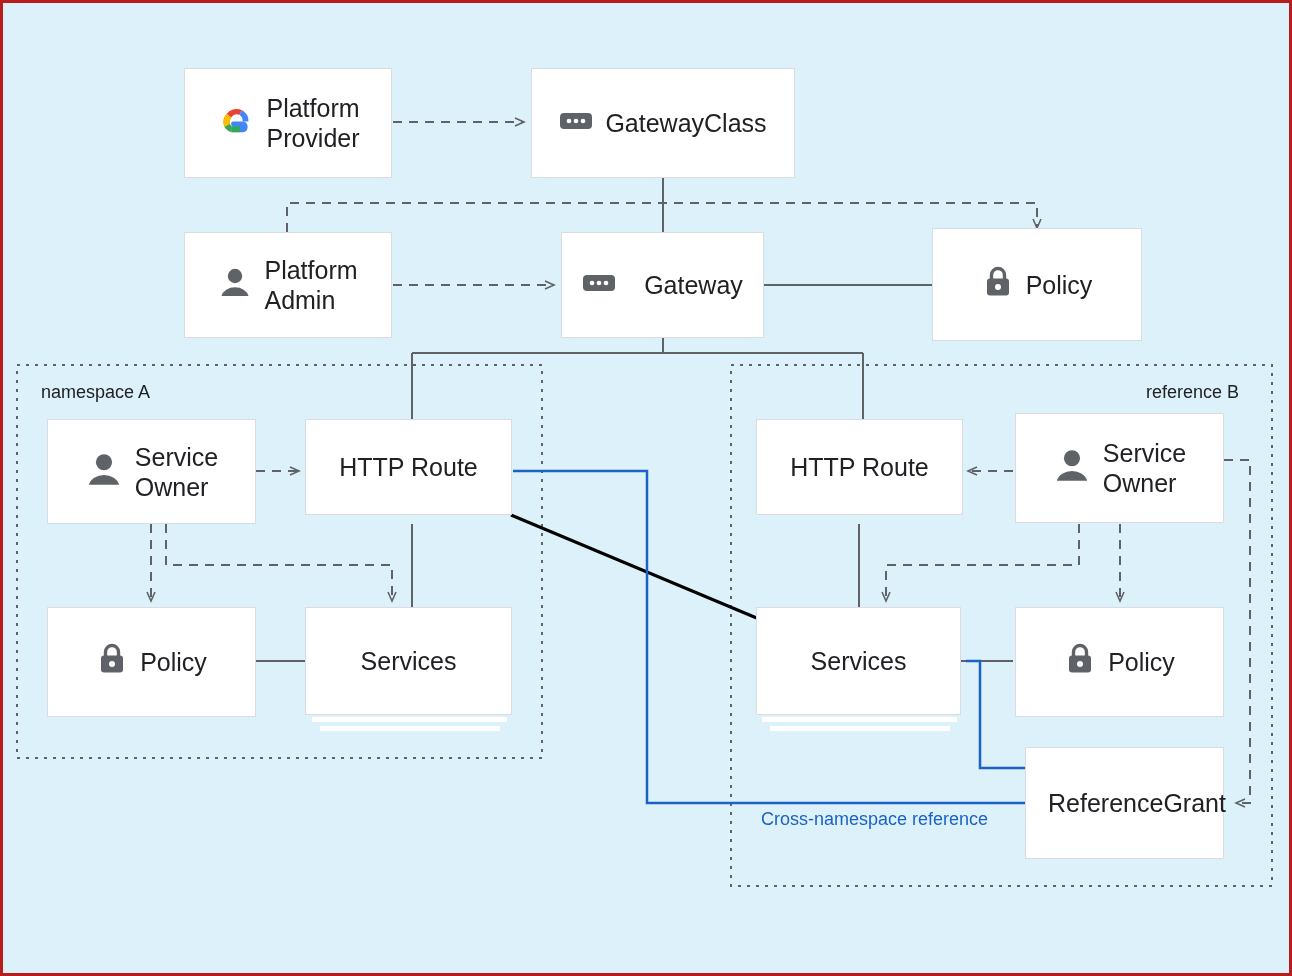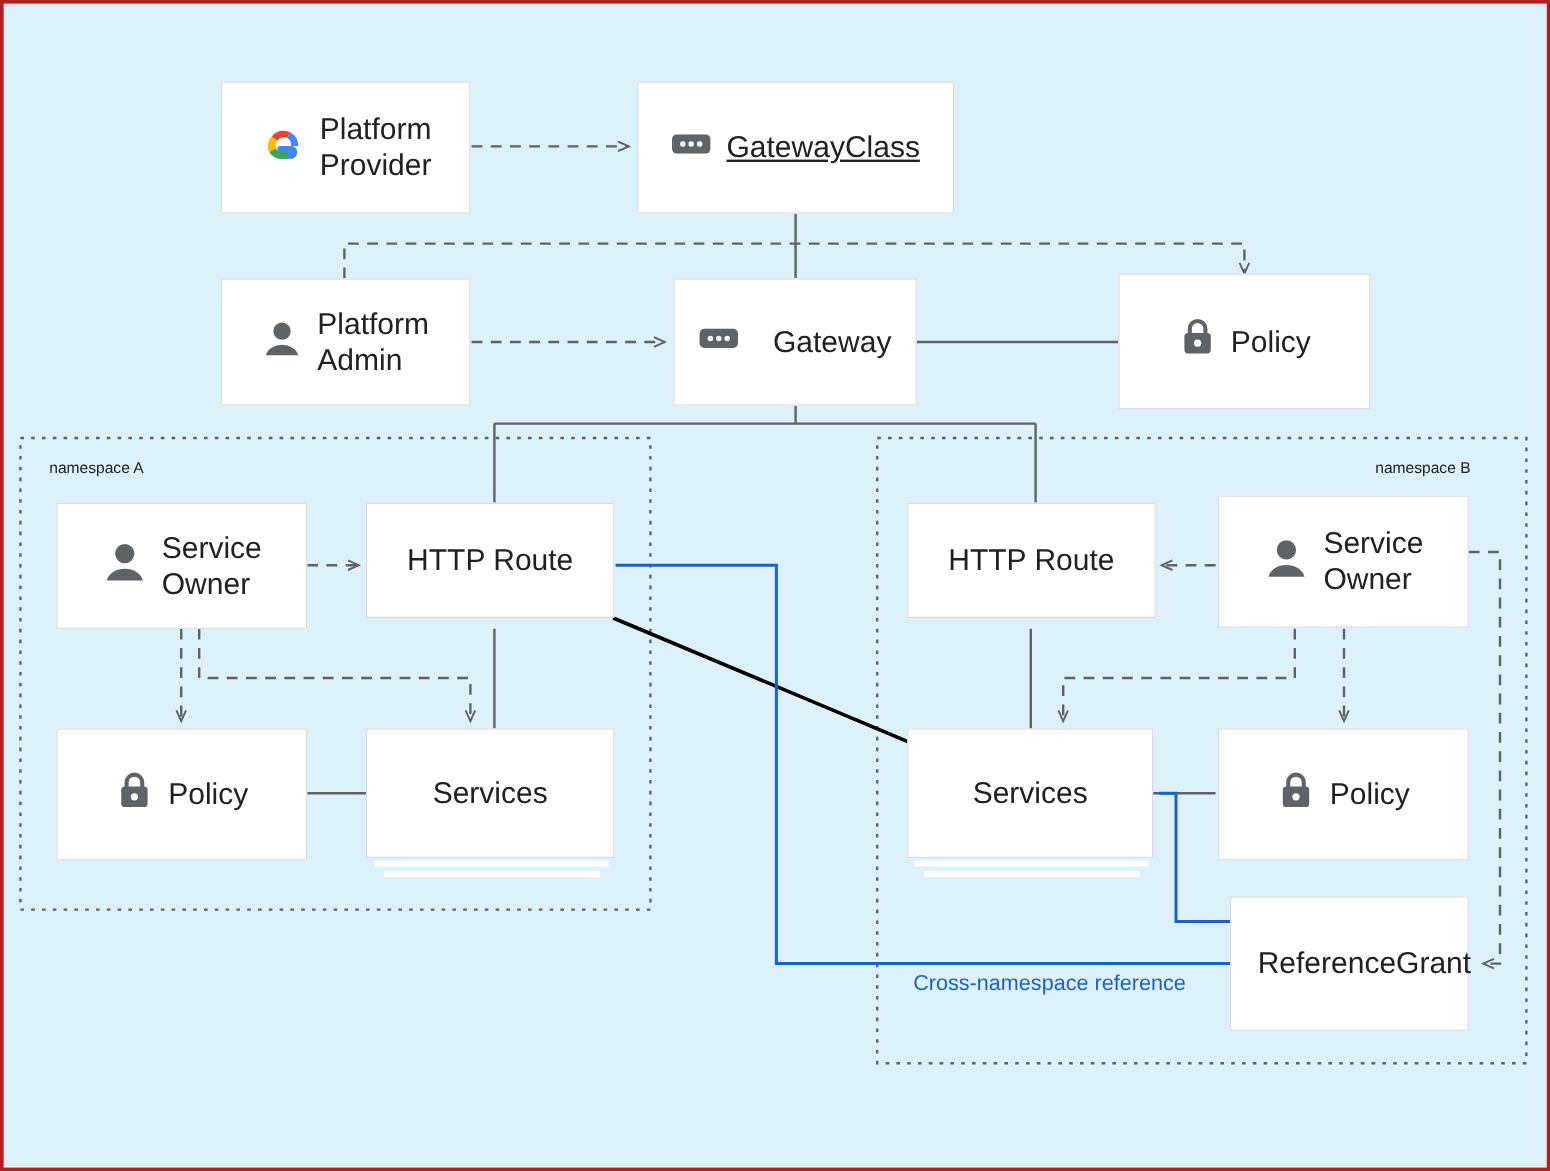--- a/index.html
+++ b/index.html
@@ -42,21 +42,21 @@
     z-index: 3;
   }
   .node .label {
     white-space: pre-line;
     text-align: left;
   }
   .node.center .label { text-align: right; }
   .icon { flex: 0 0 auto; display: block; }
   .ns-label {
     position: absolute;
-    font-size: 13px;
+    font-size: 18px;
     color: #202124;
     z-index: 4;
     white-space: nowrap;
   }
   .xns-label {
     position: absolute;
     font-size: 18px;
     color: #1a63c4;
     z-index: 4;
     white-space: nowrap;
@@ -167,21 +167,21 @@
         <path d="M20 28 L20 35.4 L35 35.4 A7 7 0 0 0 35 22 L22 22 A3 3 0 0 0 22 28 Z" fill="#4285f4"></path>
         <path d="M20 28 L20 35.4 L30 35.4 L30 28 Z" fill="#34a853"></path>
         <path d="M13.3 12.3 L19.2 16.7 A8.6 8.6 0 0 0 17.6 24.6 L10.5 28.5 A15.3 15.3 0 0 1 13.3 12.3 Z" fill="#fbbc04"></path>
         <circle cx="24" cy="21" r="0" fill="none"></circle>
       </svg>
     </span>
     <span class="label">Platform
 Provider</span>
   </div>
 
-  <div class="node" style="left:528px; top:65px; width:264px; height:110px;text-decoration:underline;">
+  <div class="node" style="left:528px; top:65px; width:264px; height:110px;">
     <span class="icon">
       <svg width="34" height="22" viewBox="0 0 34 22">
         <rect x="1" y="3" width="32" height="16" rx="4" fill="#5f6368"></rect>
         <circle cx="10" cy="11" r="2.3" fill="#ffffff"></circle>
         <circle cx="17" cy="11" r="2.3" fill="#ffffff"></circle>
         <circle cx="24" cy="11" r="2.3" fill="#ffffff"></circle>
       </svg>
     </span>
     <span class="label">GatewayClass</span>
   </div>
@@ -279,17 +279,17 @@
     </span>
     <span class="label">Policy</span>
   </div>
 
   <div class="node center" style="left:1022px; top:744px; width:199px; height:112px;padding-left:25px;">
     <span class="label">ReferenceGrant</span>
   </div>
 
   <div class="ns-label" style="left:38px; top:379px;">namespace A</div>
 
-  <div class="ns-label" style="left:1143px; top:379px;">namespace B</div>
+  <div class="ns-label" style="left:1143px; top:379px;">reference B</div>
 
   <div class="xns-label" style="left:758px; top:806px;">Cross-namespace reference</div>
 
 </div>
 
 </body></html>

